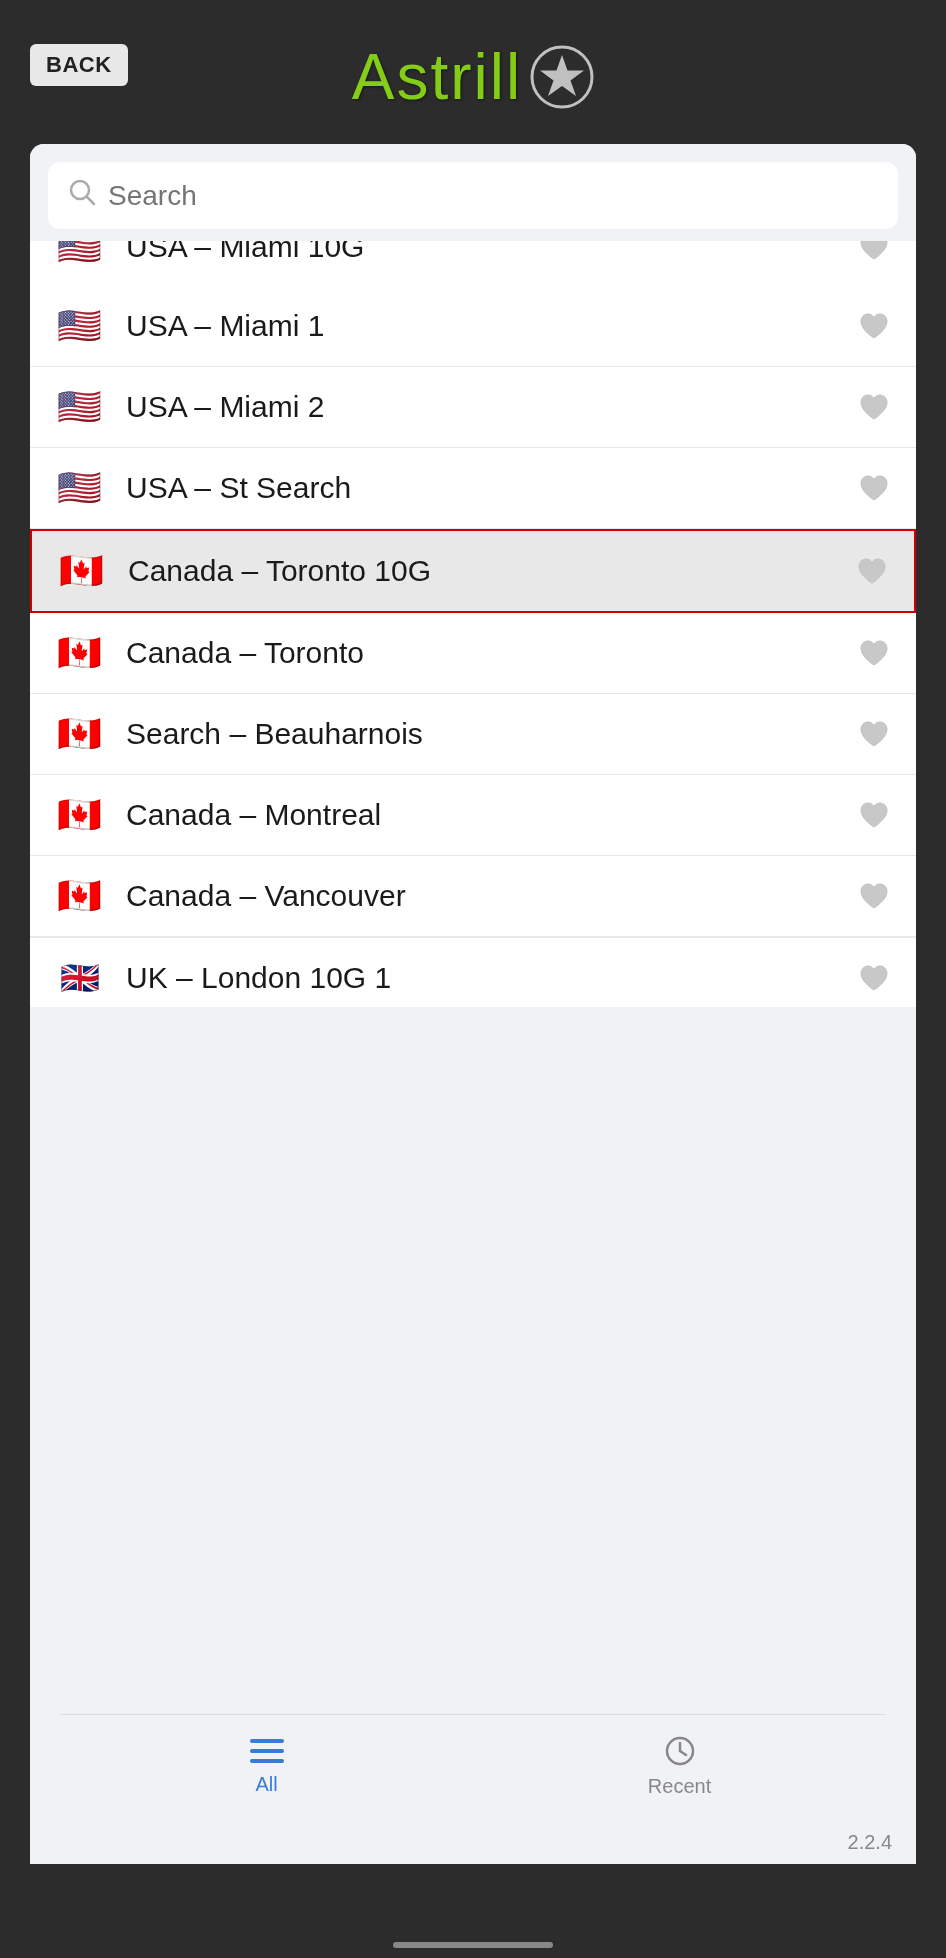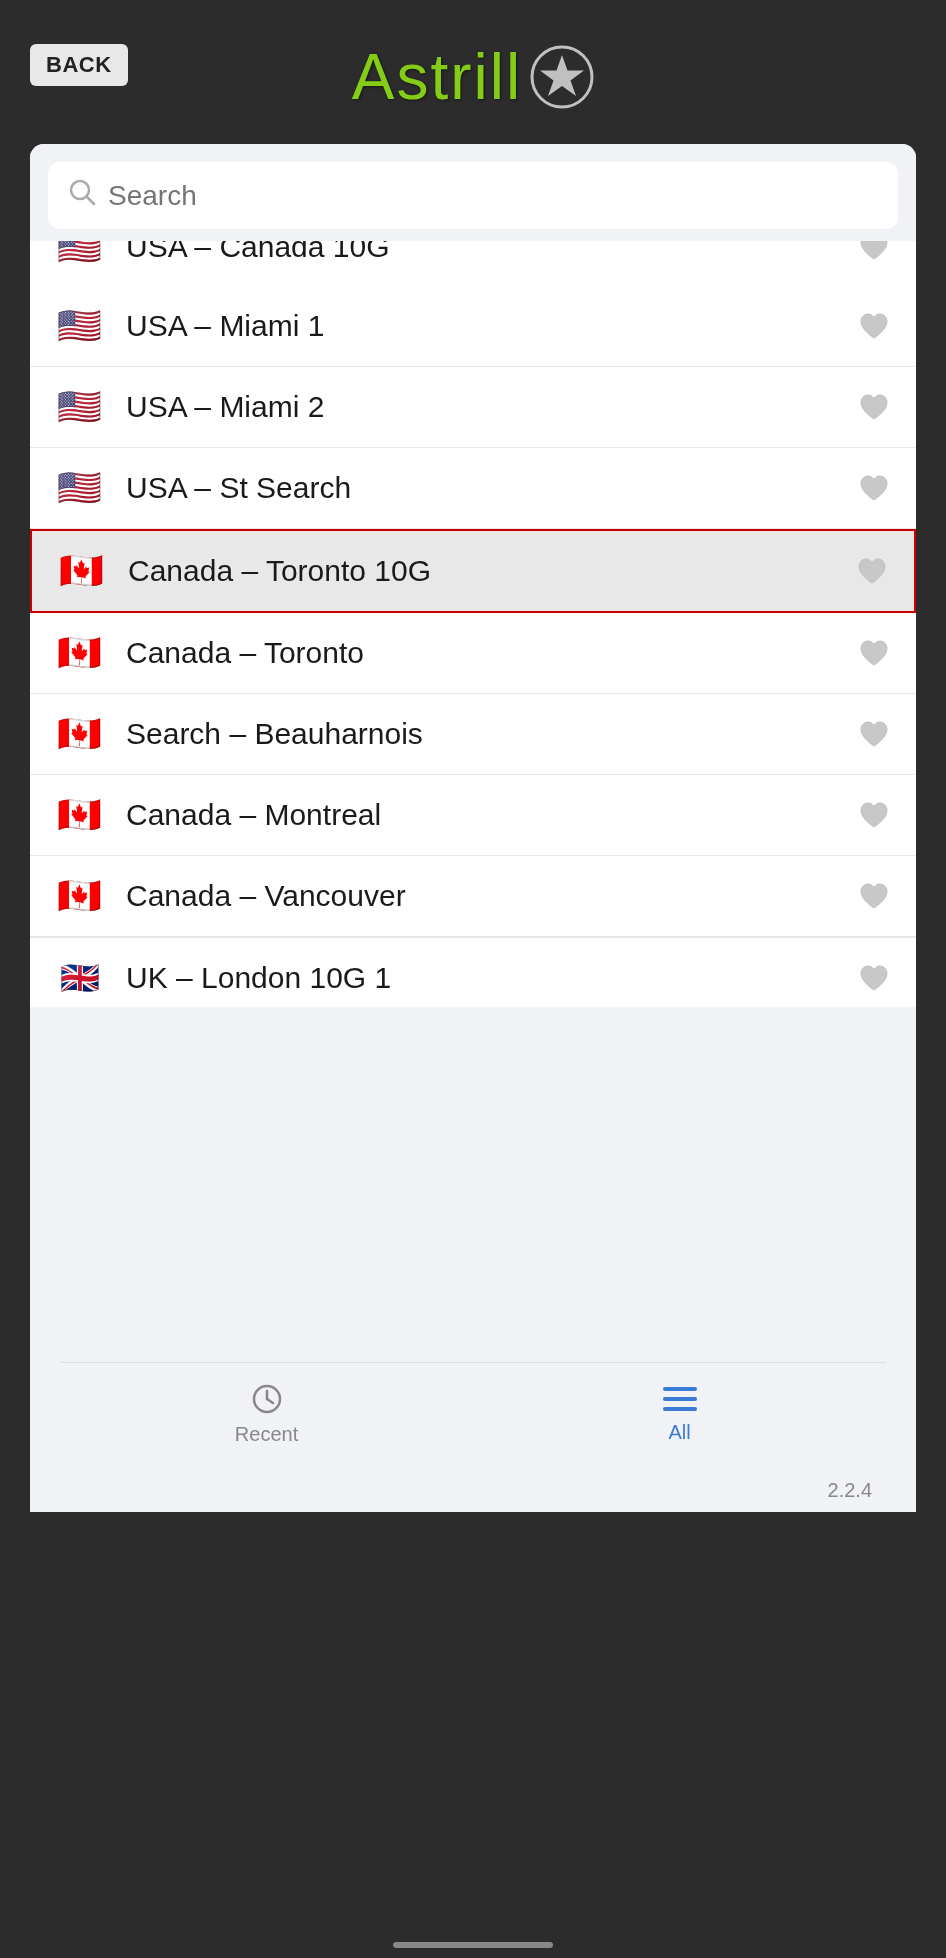--- a/index.html
+++ b/index.html
@@ -215,21 +215,21 @@
     }
 
     .tab-item.active .tab-icon {
       color: #3a7bd5;
     }
 
     
     .version-text {
       position: absolute;
       bottom: 10px;
-      right: 44px;
+      right: 24px;
       font-size: 20px;
       color: #888;
     }
 
     
     .home-indicator {
       position: absolute;
       bottom: 10px;
       left: 50%;
       transform: translateX(-50%);
@@ -258,40 +258,40 @@
     <span class="app-title-text">Astrill</span>
     <div class="star-icon">
       <svg viewBox="0 0 64 64" xmlns="http://www.w3.org/2000/svg">
         <circle cx="32" cy="32" r="30" fill="none" stroke="#c0c0c0" stroke-width="3"></circle>
         <polygon points="32,10 37.5,25.5 54,25.5 40.5,35.5 46,51 32,41 18,51 23.5,35.5 10,25.5 26.5,25.5" fill="#c0c0c0"></polygon>
       </svg>
     </div>
   </div>
 </div>
 
-<div class="content-area" style="margin: 0 30px; height: 1368px; position: relative; border-radius: 14px 14px 0 0; overflow: hidden;">
+<div class="content-area" style="margin: 0 30px; height: 1720px; position: relative; border-radius: 14px 14px 0 0; overflow: hidden;">
 
   <div class="search-container">
     <div class="search-bar">
       <div class="search-icon-wrap">
         <svg width="28" height="28" viewBox="0 0 28 28" fill="none">
           <circle cx="12" cy="12" r="9" stroke="#aaa" stroke-width="2.5"></circle>
           <line x1="19" y1="19" x2="26" y2="26" stroke="#aaa" stroke-width="2.5" stroke-linecap="round"></line>
         </svg>
       </div>
       <input class="search-input" type="text" placeholder="Search" style="">
     </div>
   </div>
 
   <div class="server-list">
 
     <div class="partial-item">
       <div class="server-item">
         <div class="flag">🇺🇸</div>
-        <span class="server-name">USA – Canada 10G</span>
+        <span class="server-name">USA – Miami 10G</span>
         <div class="heart-icon">
           <svg viewBox="0 0 34 34" fill="none" xmlns="http://www.w3.org/2000/svg">
             <path d="M17 29S4 21 4 12.5C4 8.4 7.1 5 11 5c2.2 0 4.2 1.1 5.5 2.8L17 9l0.5-1.2C18.8 6.1 20.8 5 23 5c3.9 0 7 3.4 7 7.5C30 21 17 29 17 29z" fill="#c8c8c8" stroke="#c0c0c0" stroke-width="1"></path>
           </svg>
         </div>
       </div>
     </div>
 
     <div class="server-item">
       <div class="flag">🇺🇸</div>
@@ -382,41 +382,41 @@
             <path d="M17 29S4 21 4 12.5C4 8.4 7.1 5 11 5c2.2 0 4.2 1.1 5.5 2.8L17 9l0.5-1.2C18.8 6.1 20.8 5 23 5c3.9 0 7 3.4 7 7.5C30 21 17 29 17 29z" fill="#c8c8c8" stroke="#c0c0c0" stroke-width="1"></path>
           </svg>
         </div>
       </div>
     </div>
 
   </div>
 
   <div class="tab-bar">
 
+    <div class="tab-item active">
+      <div class="tab-icon" style="color: #3a7bd5;">
+        <svg width="34" height="28" viewBox="0 0 34 28" fill="none">
+          <rect x="0" y="2" width="34" height="4" rx="2" fill="#3a7bd5"></rect>
+          <rect x="0" y="12" width="34" height="4" rx="2" fill="#3a7bd5"></rect>
+          <rect x="0" y="22" width="34" height="4" rx="2" fill="#3a7bd5"></rect>
+        </svg>
+      </div>
+      <span class="tab-label" style="color:#3a7bd5; font-size:20px;">All</span>
+    </div>
+
     <div class="tab-item">
       <div class="tab-icon" style="color: #888;">
         <svg width="32" height="32" viewBox="0 0 32 32" fill="none">
           <circle cx="16" cy="16" r="13" stroke="#888" stroke-width="2.5"></circle>
           <line x1="16" y1="8" x2="16" y2="16" stroke="#888" stroke-width="2.5" stroke-linecap="round"></line>
           <line x1="16" y1="16" x2="22" y2="20" stroke="#888" stroke-width="2.5" stroke-linecap="round"></line>
         </svg>
       </div>
       <span class="tab-label">Recent</span>
     </div>
 
-    <div class="tab-item active">
-      <div class="tab-icon" style="color: #3a7bd5;">
-        <svg width="34" height="28" viewBox="0 0 34 28" fill="none">
-          <rect x="0" y="2" width="34" height="4" rx="2" fill="#3a7bd5"></rect>
-          <rect x="0" y="12" width="34" height="4" rx="2" fill="#3a7bd5"></rect>
-          <rect x="0" y="22" width="34" height="4" rx="2" fill="#3a7bd5"></rect>
-        </svg>
-      </div>
-      <span class="tab-label" style="color:#3a7bd5; font-size:20px;">All</span>
-    </div>
-
   </div>
 
   <div class="version-text">2.2.4</div>
 
 </div>
 
 <div class="home-indicator"></div>
 
 </body></html>

